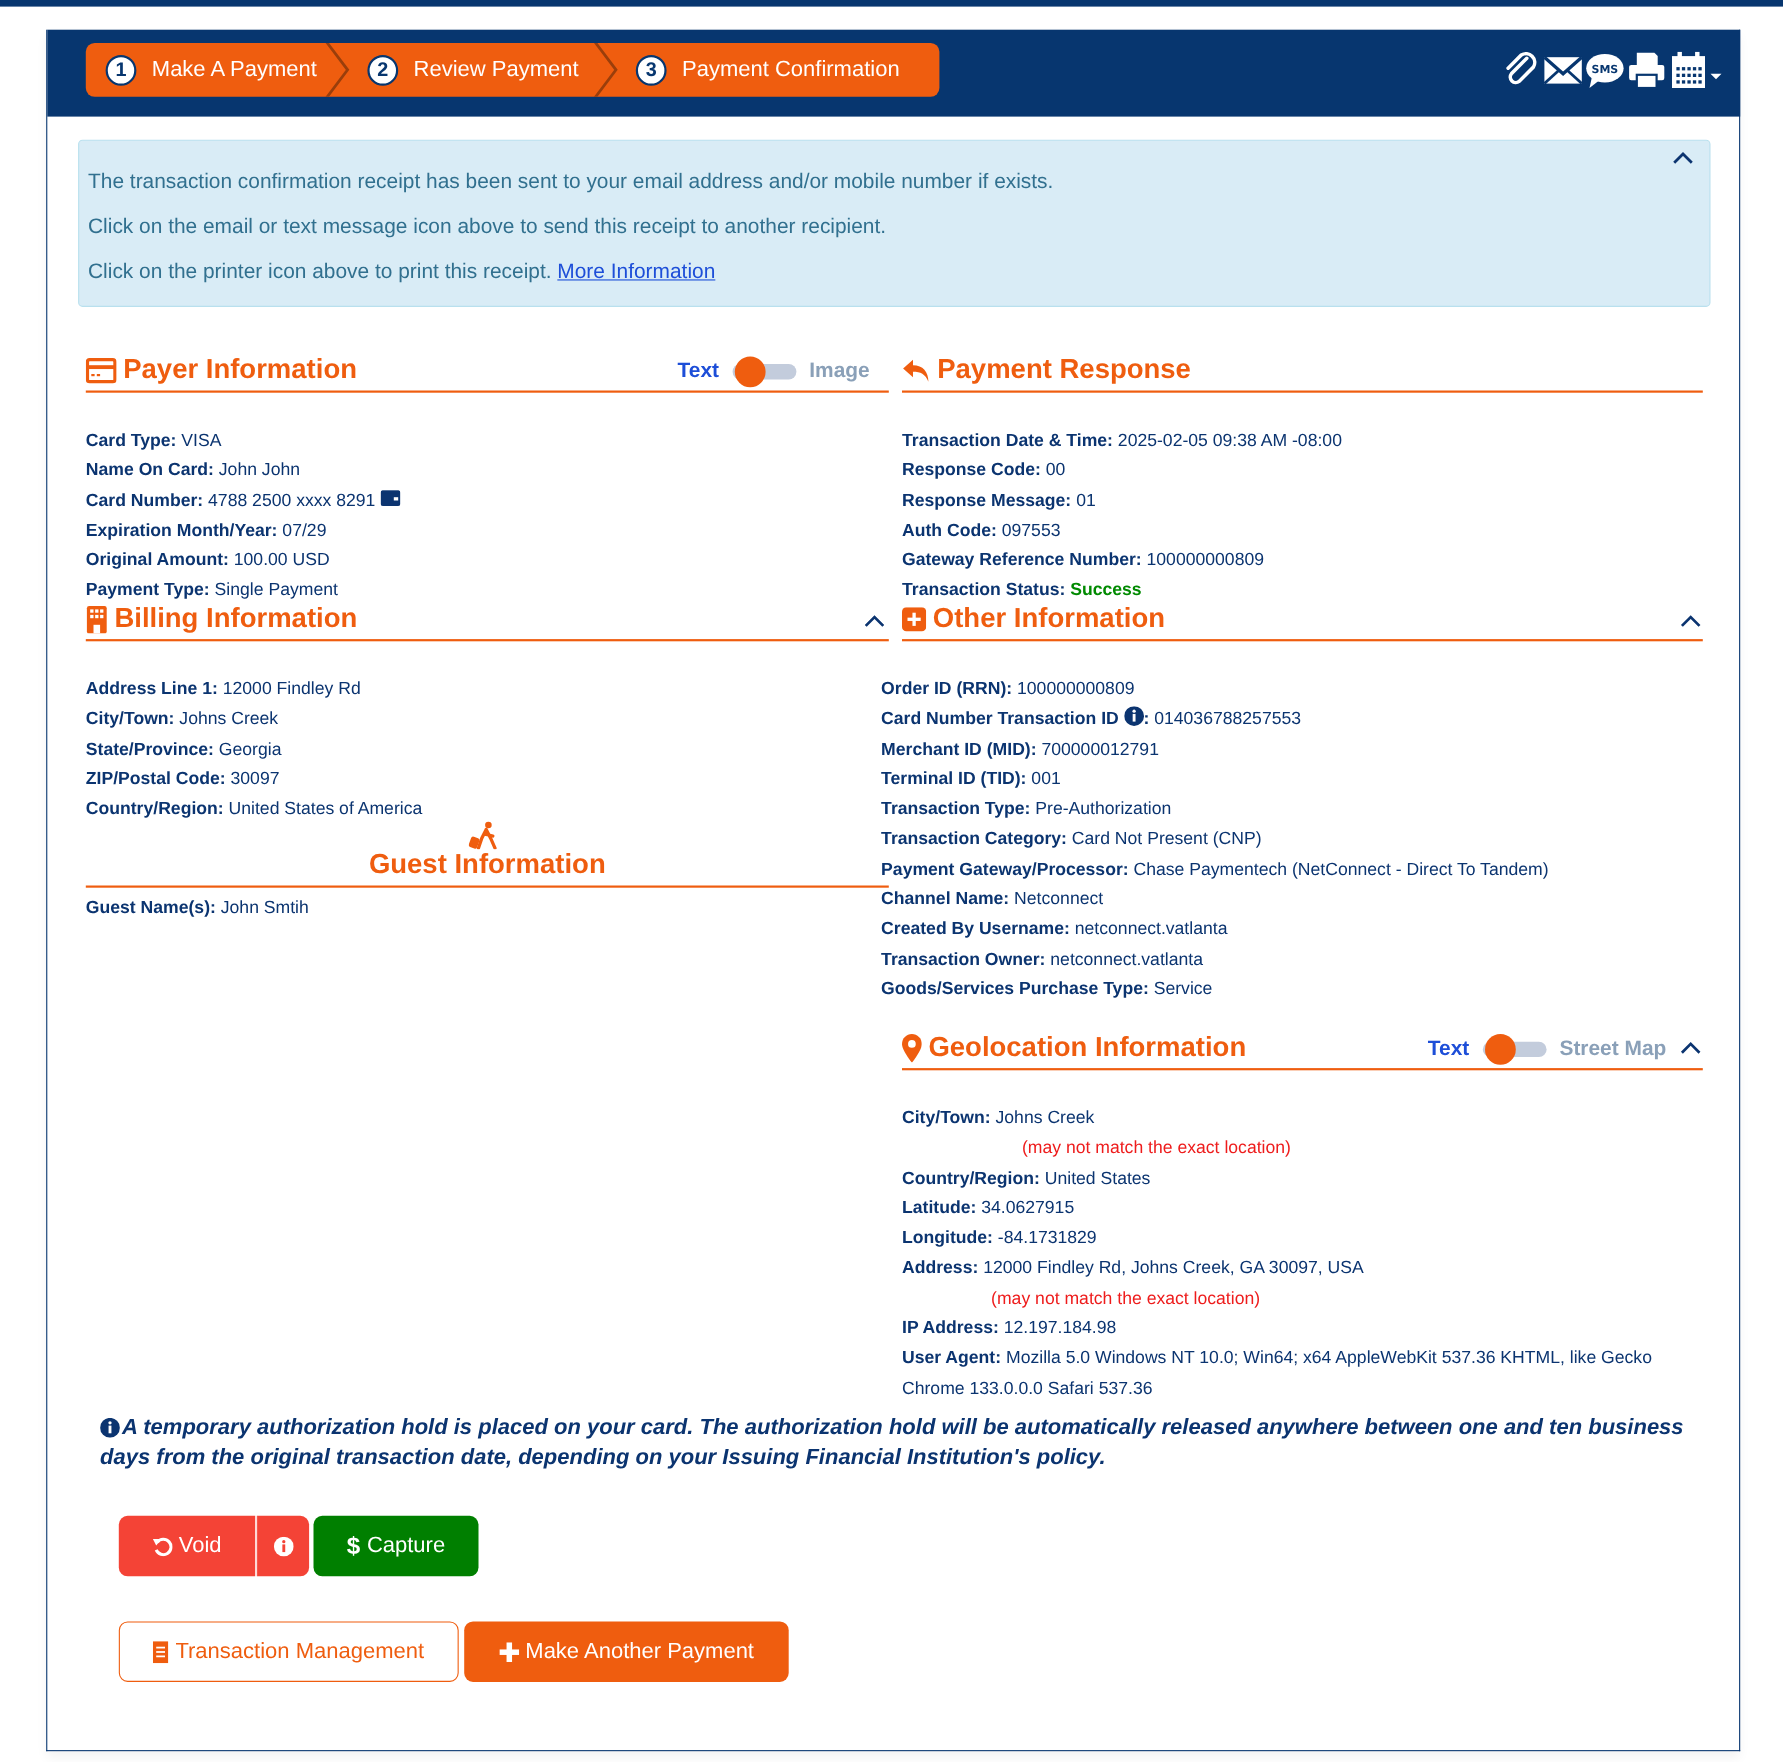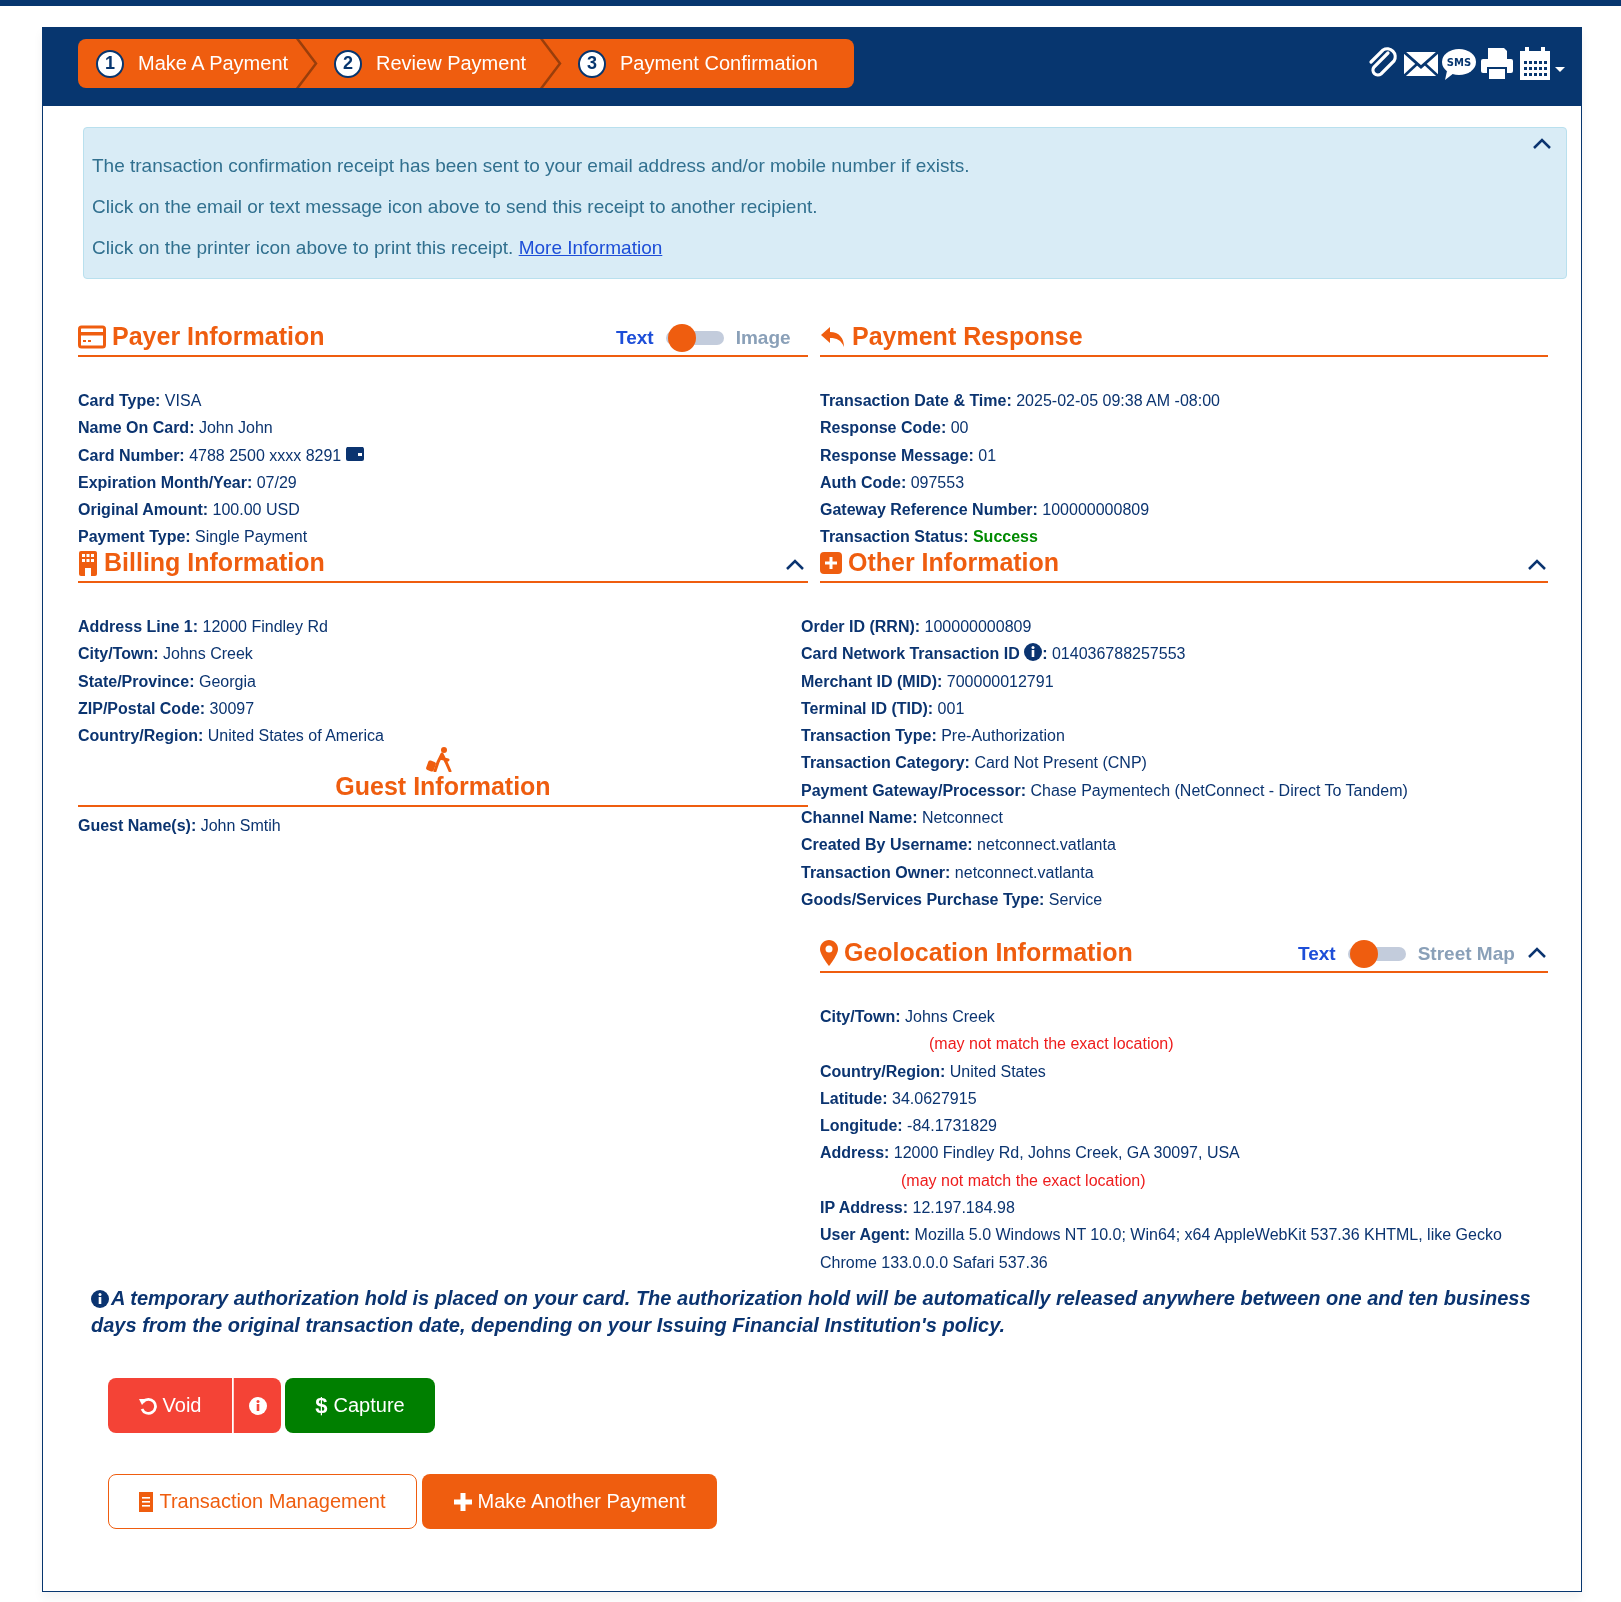--- a/index.html
+++ b/index.html
@@ -35,21 +35,21 @@
   .chev {
     position: absolute; right: -2px; top: -2px; width: 26px; height: 53px;
   }
   .hicons { position: absolute; right: 14px; top: 18px; display: flex; align-items: center; gap: 0; }
   .hicon { width: 38px; height: 38px; display: flex; align-items: center; justify-content: center; }
   .caret-down { width: 0; height: 0; border-left: 5px solid transparent; border-right: 5px solid transparent; border-top: 5px solid #fff; margin-left: 4px; margin-top: 10px; }
 
   .alert {
     position: absolute; left: 28px; top: 100px; width: 1484px; height: 152px;
     background: #d9ecf6; border: 1px solid #b9e0ee; border-radius: 4px;
-    color: #31708f; font-size: 19px; margin-left: 12px;
+    color: #31708f; font-size: 19px;
   }
   .alert p { margin: 0; position: absolute; left: 8px; }
   .alert a { color: #1d4ed8; text-decoration: underline; }
   .alert .collapse { position: absolute; right: 14px; top: 8px; }
 
   .sec-title {
     position: absolute; display: flex; align-items: center; color: #ef5d0f;
     font-weight: bold; font-size: 25px; border-bottom: 2px solid #ef5d0f; padding-bottom: 4px;
   }
   .sec-title .ticon { margin-right: 6px; display: flex; align-items: center; }
@@ -277,21 +277,21 @@
           <rect x="5" y="9.5" width="12" height="3" fill="#fff"></rect>
         </svg>
       </span>
     <span>Other Information</span>
   </div>
   <svg class="collapse-chev" style="left:1484px; top:530px;" width="20" height="14" viewBox="0 0 20 14">
       <polyline points="2,12 10,4 18,12" fill="none" stroke="#0b3470" stroke-width="2.5"></polyline>
     </svg>
   <div class="fields" style="left:758px; top:586px; width:690px;">
     <div class="row"><b>Order ID (RRN):</b> <span>100000000809</span></div>
-    <div class="row"><b>Card Network Transaction ID</b> <svg width="18" height="18" viewBox="0 0 18 18" style="vertical-align:-2px">
+    <div class="row"><b>Card Number Transaction ID</b> <svg width="18" height="18" viewBox="0 0 18 18" style="vertical-align:-2px">
           <circle cx="9" cy="9" r="9" fill="#0b3470"></circle>
           <rect x="7.7" y="7" width="2.6" height="7" fill="#fff"></rect>
           <circle cx="9" cy="4.5" r="1.5" fill="#fff"></circle>
         </svg><b>:</b> <span>014036788257553</span></div>
     <div class="row"><b>Merchant ID (MID):</b> <span>700000012791</span></div>
     <div class="row"><b>Terminal ID (TID):</b> <span>001</span></div>
     <div class="row"><b>Transaction Type:</b> <span>Pre-Authorization</span></div>
     <div class="row"><b>Transaction Category:</b> <span>Card Not Present (CNP)</span></div>
     <div class="row wrap"><b>Payment Gateway/Processor:</b> <span>Chase Paymentech (NetConnect - Direct To Tandem)</span></div>
     <div class="row"><b>Channel Name:</b> <span>Netconnect</span></div>

